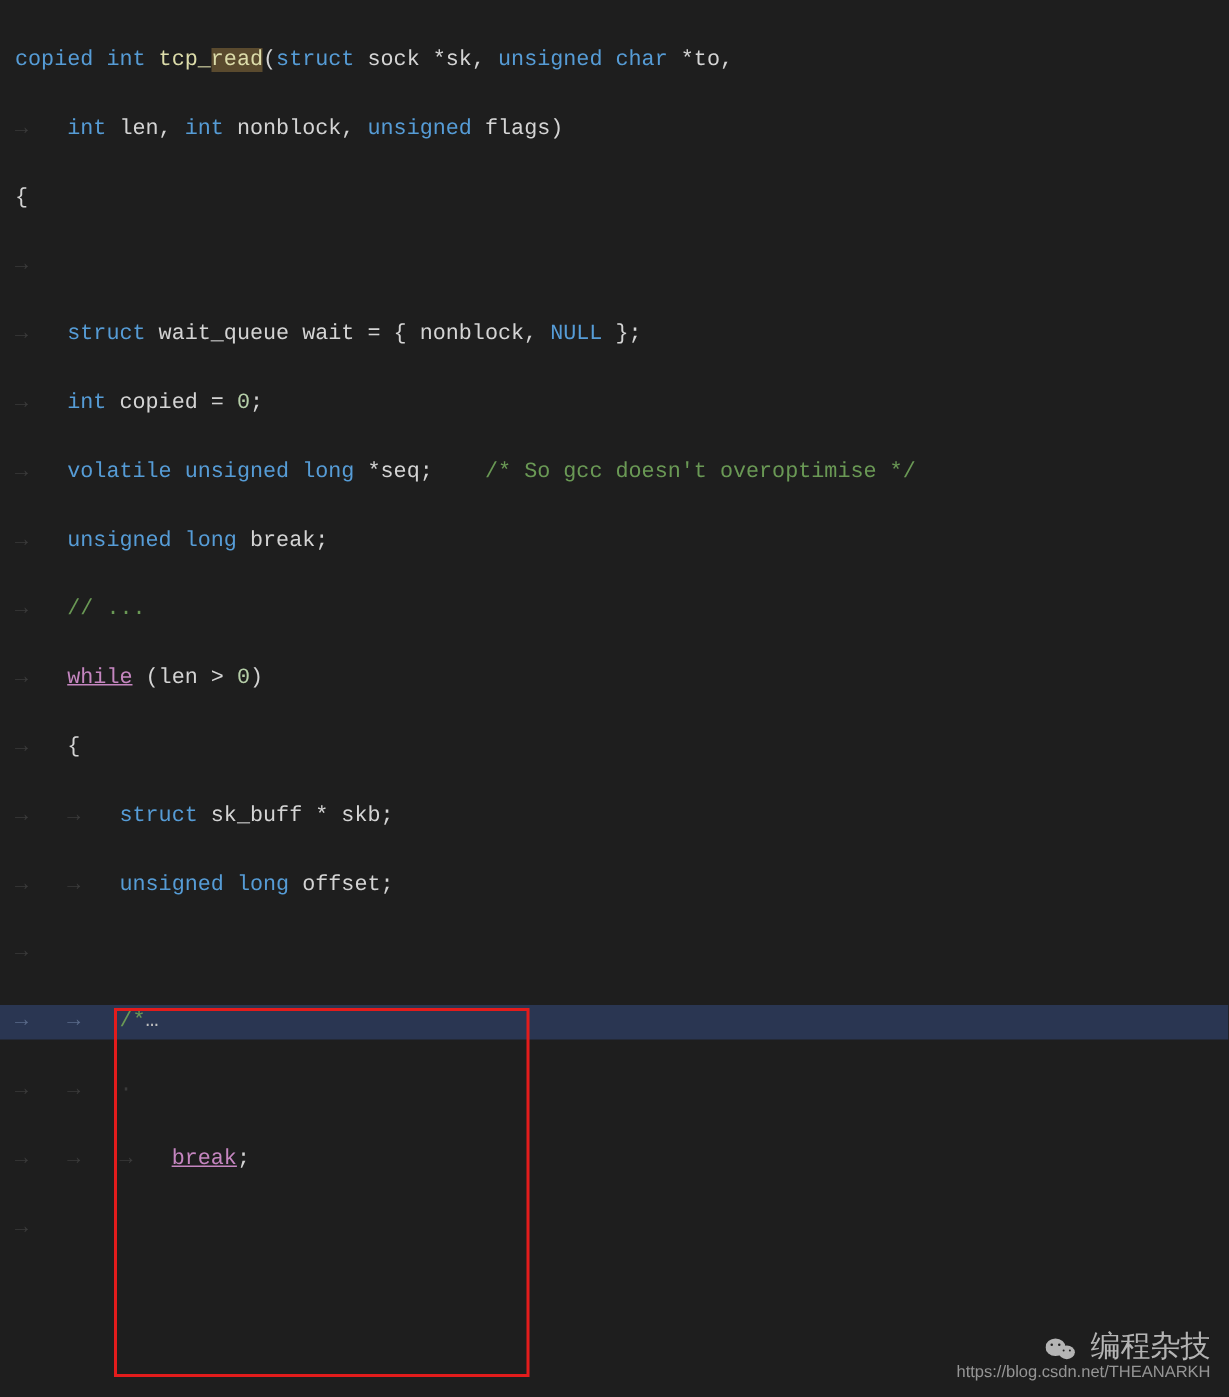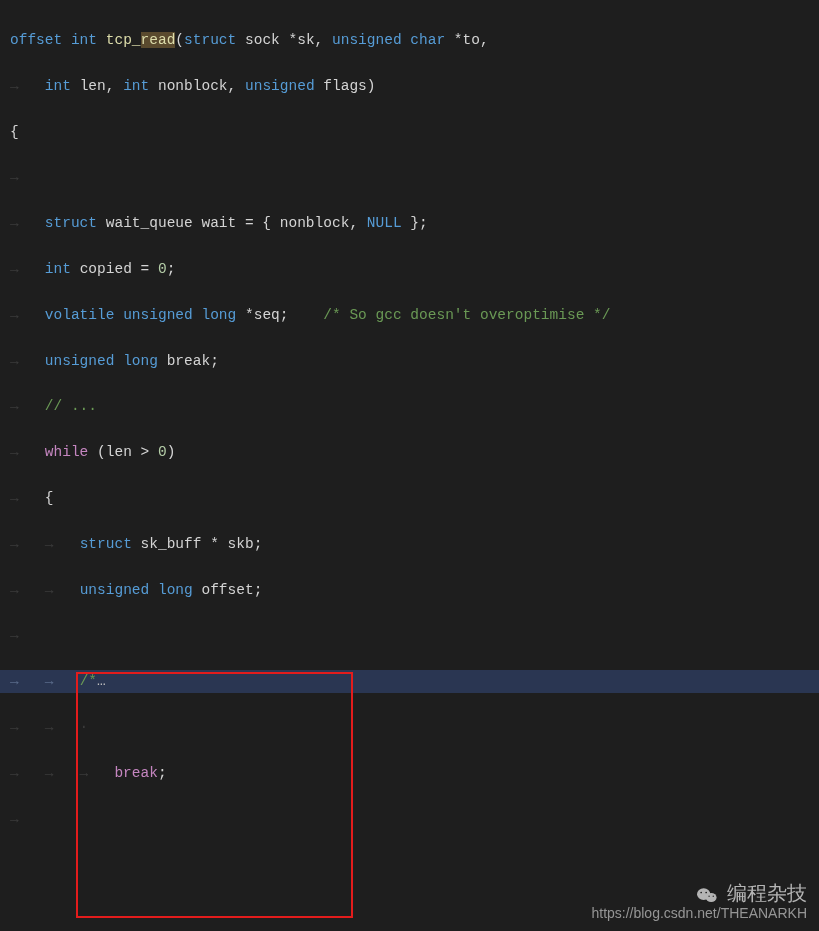--- a/index.html
+++ b/index.html
@@ -24,21 +24,21 @@
   .ws-hl { color: #5a6b8a; }
   .kw { color: #569cd6; }
   .fn { color: #dcdcaa; }
   .cmt { color: #6a9955; }
   .num { color: #b5cea8; }
   .const { color: #569cd6; }
   .pun { color: #d4d4d4; }
   .var { color: #d4d4d4; }
   .sel { background: #5a4a2e; margin-top: 19px; }
   .fold { color: #c0c0c0; }
-  .cp { color: #c586c0; }
+  .cp { color: #c586c0; text-decoration: underline; }
   .highlight-box {
     position: absolute;
     border: 2.5px solid #e31c1c;
     pointer-events: none;
   }
   .watermark {
     position: absolute;
     right: 12px;
     bottom: 10px;
     text-align: right;
@@ -47,27 +47,27 @@
     font-size: 15px;
     opacity: 0.85;
   }
   .watermark .wechat {
     display: inline-block;
     width: 20px; height: 18px;
     vertical-align: middle;
     margin-right: 4px;
   }
   .watermark .big { font-size: 20px; font-weight: 500; }
-  .watermark .small { font-size: 14px; color: #aaa; display:block; margin-top:-2px;}
+  .watermark .small { font-size: 11px; color: #aaa; display:block; margin-top:-2px;}
 </style>
 </head>
 <body>
 
 <div class="editor">
-<span class="line"><span class="kw">offset</span> <span class="kw">int</span> <span class="fn">tcp_</span><span class="fn sel">read</span><span class="pun">(</span><span class="kw">struct</span> <span class="var">sock</span> <span class="var">*sk,</span> <span class="kw">unsigned</span> <span class="kw">char</span> <span class="var">*to,</span></span>
+<span class="line"><span class="kw">copied</span> <span class="kw">int</span> <span class="fn">tcp_</span><span class="fn sel">read</span><span class="pun">(</span><span class="kw">struct</span> <span class="var">sock</span> <span class="var">*sk,</span> <span class="kw">unsigned</span> <span class="kw">char</span> <span class="var">*to,</span></span>
 <span class="line"><span class="ws">→   </span><span class="kw">int</span> <span class="var">len,</span> <span class="kw">int</span> <span class="var">nonblock,</span> <span class="kw">unsigned</span> <span class="var">flags)</span></span>
 <span class="line"><span class="pun">{</span></span>
 <span class="line"><span class="ws">→</span></span>
 <span class="line"><span class="ws">→   </span><span class="kw">struct</span> <span class="var">wait_queue</span> <span class="var">wait = { nonblock,</span> <span class="const">NULL</span> <span class="pun">};</span></span>
 <span class="line"><span class="ws">→   </span><span class="kw">int</span> <span class="var">copied =</span> <span class="num">0</span><span class="pun">;</span></span>
 <span class="line"><span class="ws">→   </span><span class="kw">volatile</span> <span class="kw">unsigned</span> <span class="kw">long</span> <span class="var">*seq;</span>    <span class="cmt">/* So gcc doesn't overoptimise */</span></span>
 <span class="line"><span class="ws">→   </span><span class="kw">unsigned</span> <span class="kw">long</span> <span class="var">break;</span></span>
 <span class="line"><span class="ws">→   </span><span class="cmt">// ...</span></span>
 <span class="line"><span class="ws">→   </span><span class="cp">while</span> <span class="var">(len &gt;</span> <span class="num">0</span><span class="pun">)</span></span>
 <span class="line"><span class="ws">→   </span><span class="pun">{</span></span>

